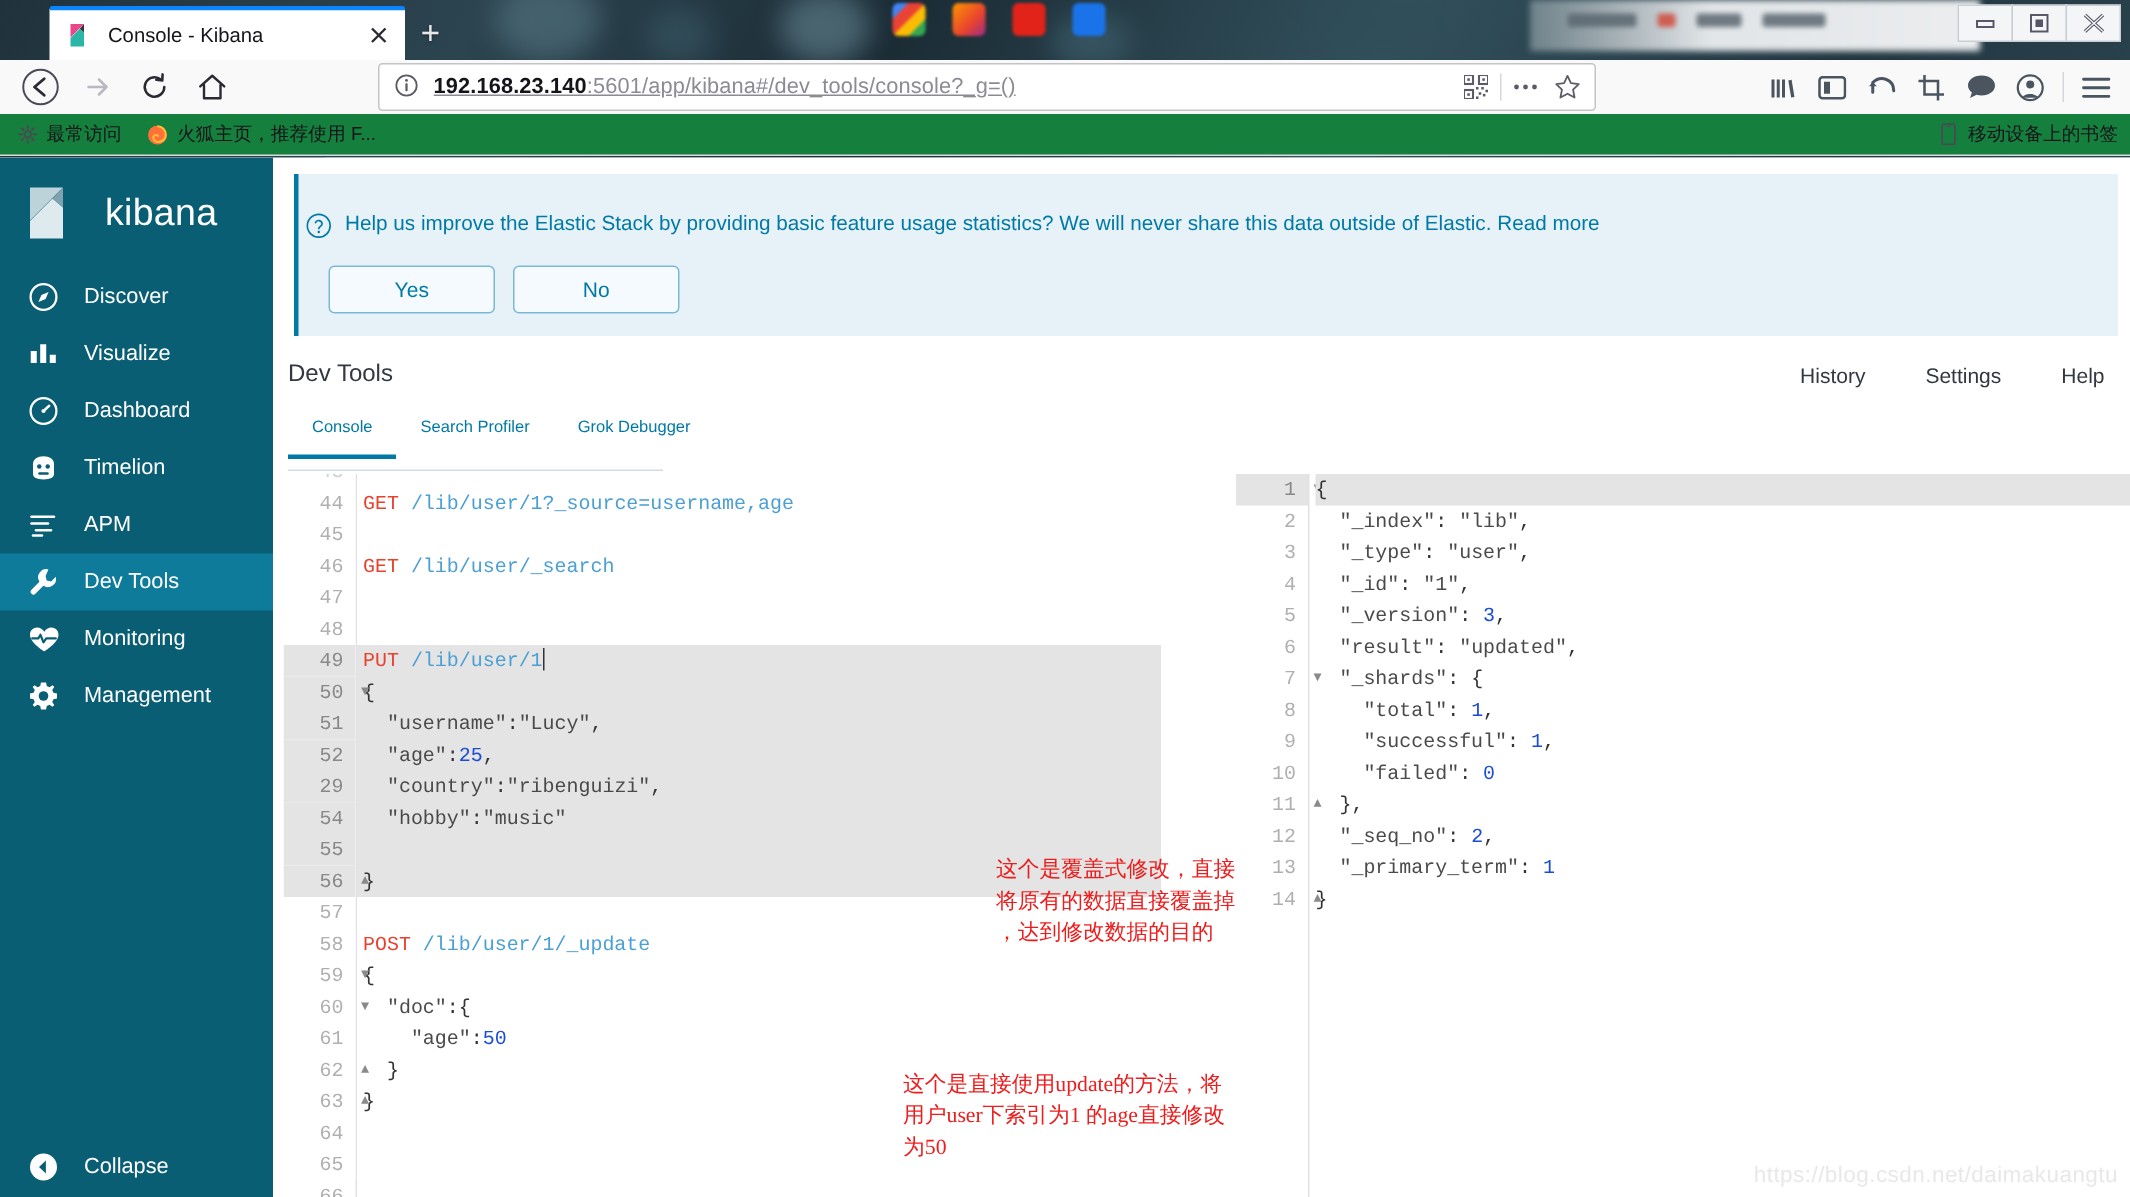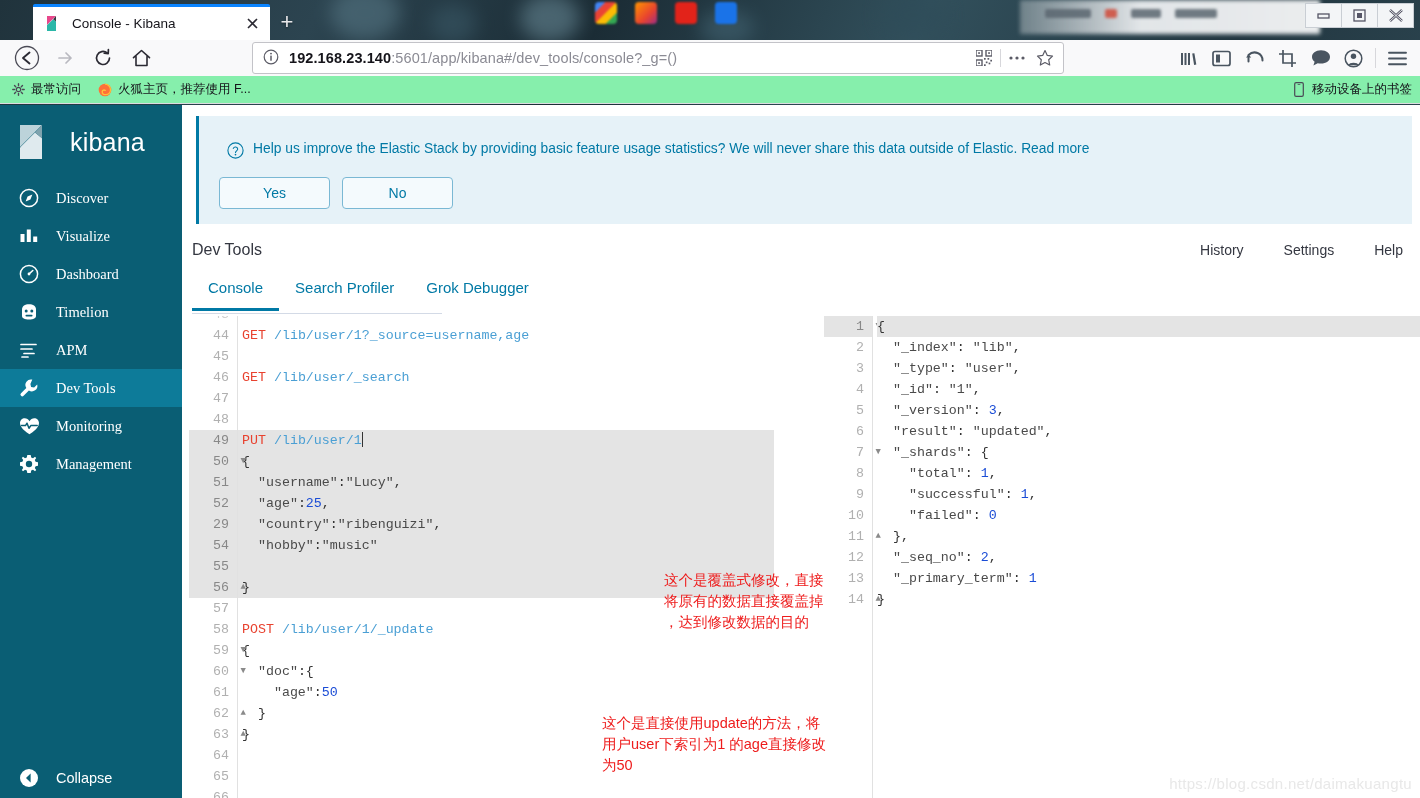--- a/index.html
+++ b/index.html
@@ -87,32 +87,33 @@
   .navbtn.disabled { color: #b9b9c0; }
   #urlbar {
     position: absolute; left: 252px; top: 42px; width: 812px; height: 32px;
     background: #ffffff; border: 1px solid #c3c3c8; border-radius: 3px;
     display: flex; align-items: center; padding: 0 4px 0 10px;
   }
   #urlbar .lockinfo { width: 18px; height: 18px; flex:none; margin-right: 8px; color:#5b5b66; }
   #urlbar .urltext {
     flex: 1; font-size: 14.5px; color: #8b8b94; white-space: nowrap; overflow: hidden;
     letter-spacing: .1px;
+    text-decoration: underline;
   }
   #urlbar .urltext b { color: #15141a; font-weight: 700; }
   #urlbar .uicon { width: 28px; height: 26px; display:flex; align-items:center; justify-content:center; color:#5b5b66; cursor:pointer; flex:none;}
   #urlbar .usep { width:1px; height:18px; background:#d7d7db; margin:0 2px; flex:none; }
   #toolbar-right { position: absolute; right: 6px; top: 42px; height: 32px; display: flex; align-items: center; }
   #toolbar-right .tbtn { width: 33px; height: 30px; display:flex; align-items:center; justify-content:center; color:#4a5560; cursor:pointer; }
   #toolbar-right .tsep { width:1px; height:20px; background:#d7d7db; margin:0 5px; }
 
   
   #bookmarks {
     position: absolute; left: 0; top: 76px; width: 1420px; height: 28px;
-    background: #86efac; border-bottom: 1px solid #dcdce0;
+    background: #15803d; border-bottom: 1px solid #dcdce0;
     display: flex; align-items: center; padding-left: 10px;
   }
   #bookmarks .bm { display: flex; align-items: center; font-size: 12.5px; color: #15141a; margin-right: 16px; cursor: pointer; }
   #bookmarks .bm .bmico { width: 16px; height: 16px; margin-right: 5px; display:flex;align-items:center;justify-content:center; }
   #bm-right { position: absolute; right: 8px; display:flex; align-items:center; font-size:12.5px; color:#15141a; cursor:pointer; }
   #bm-right .bmico { width:14px;height:16px;margin-right:4px; }
 
   
   #page {
     position: absolute; left: 0; top: 105px; width: 1420px; height: 693px;
@@ -122,58 +123,58 @@
   
   #sidebar {
     position: absolute; left: 0; top: 0; width: 217px; height: 693px;
     background: #0a5e74; color: #ffffff;
   }
   #sidebar-logo { display: flex; align-items: center; padding: 18px 0 18px 18px; }
   #sidebar-logo .kmark { width: 38px; height: 38px; position: relative; flex: none; }
   #sidebar-logo .kname { font-size: 25px; margin-left: 14px; letter-spacing: .2px; color:#fff; }
   .navitem {
     display: flex; align-items: center; height: 38px; padding-left: 18px; cursor: pointer;
-    font-size: 14.5px; color: #ffffff; font-family: Liberation Serif, serif;
+    font-size: 14.5px; color: #ffffff;
   }
   .navitem .nico { width: 22px; height: 22px; margin-right: 16px; flex: none; display:flex;align-items:center;justify-content:center; }
   .navitem.active { background: #0d7b99; }
   #collapse-item {
     position: absolute; bottom: 0; left: 0; width: 182px; height: 40px;
     display: flex; align-items: center; padding-left: 18px; cursor: pointer; font-size: 14.5px;
   }
   #collapse-item .cico { width: 22px; height: 22px; margin-right: 16px; flex:none; display:flex;align-items:center;justify-content:center;}
 
   
   #main { position: absolute; left: 182px; top: 0; width: 1238px; height: 693px; background:#fff; }
 
   
   #banner {
     position: absolute; left: 14px; top: 11px; width: 1216px; height: 108px;
     background: #e6f2f8; border-left: 3px solid #0079a5;
   }
   #banner .btext {
-    display: flex; align-items: flex-start; padding: 25px 0 0 28px;
+    display: flex; align-items: flex-start; padding: 25px 0 0 5px;
     font-size: 13.8px; color: #0079a5;
   }
   #banner .qico { width: 17px; height: 17px; margin-right: 9px; flex: none; margin-top: 1px; }
   #banner .bbtns { display: flex; gap: 12px; padding: 18px 0 0 20px; }
   #banner .bbtn {
     width: 111px; height: 32px; border: 1px solid #7ab8d4; border-radius: 4px;
     background: #f4fafd; color: #0079a5; font-size: 14px; cursor: pointer;
     display: flex; align-items: center; justify-content: center;
   }
 
   
   #dt-title { position: absolute; left: 10px; top: 136px; font-size: 16px; color: #343741; }
   #dt-links { position: absolute; right: 17px; top: 137px; display: flex; gap: 40px; font-size: 14px; color: #343741; }
   #dt-links span { cursor: pointer; }
 
   #dt-tabs { position: absolute; left: 10px; top: 174px; display: flex; gap: 0; }
   #dt-tabs .tab {
-    padding: 0 16px 12px 16px; font-size: 15px; color: #0079a5; cursor: pointer;
+    padding: 0 16px 12px 16px; font-size: 11px; color: #0079a5; cursor: pointer;
   }
   #dt-tabs .tab.active { color: #0079a5; border-bottom: 3px solid #0079a5; font-weight: 400; }
   #dt-tabs-line { position: absolute; left: 10px; top: 208px; width: 250px; height: 1px; background:#d3dae6; }
 
   
   #console { position: absolute; left: 0px; top: 211px; width: 1212px; height: 482px; background:#fff; }
 
   .pane { position: absolute; top: 0; height: 482px; background: #fff; overflow: hidden;
     font-family: "Liberation Mono", "DejaVu Sans Mono", monospace; font-size: 13.3px; }
   #pane-left  { left: 7px;  width: 585px; }
@@ -196,21 +197,21 @@
   .str   { color: #4a4a4a; }
   .num   { color: #1a4cd6; }
   .punc  { color: #333333; }
   .caret { display:inline-block; width:1px; height:15px; background:#333; vertical-align:-3px; }
 
   
   .reqhl { position: absolute; background: #e4e4e4; }
 
   
   .annot {
-    position: absolute; color: #ee1c1c; font-family: Liberation Sans, sans-serif;
+    position: absolute; color: #ee1c1c; font-family: Liberation Serif, serif;
     font-size: 14.5px; line-height: 21px; white-space: pre;
   }
 
   
   #play-icon { position: absolute; left: 741px; top: 418px; width: 20px; height: 20px; cursor:pointer; }
   #wrench-icon { position: absolute; left: 772px; top: 417px; width: 20px; height: 20px; cursor:pointer; }
 
   
   #editor-scroll {
     position: absolute; left: 777px; top: 211px; width: 20px; height: 482px;

